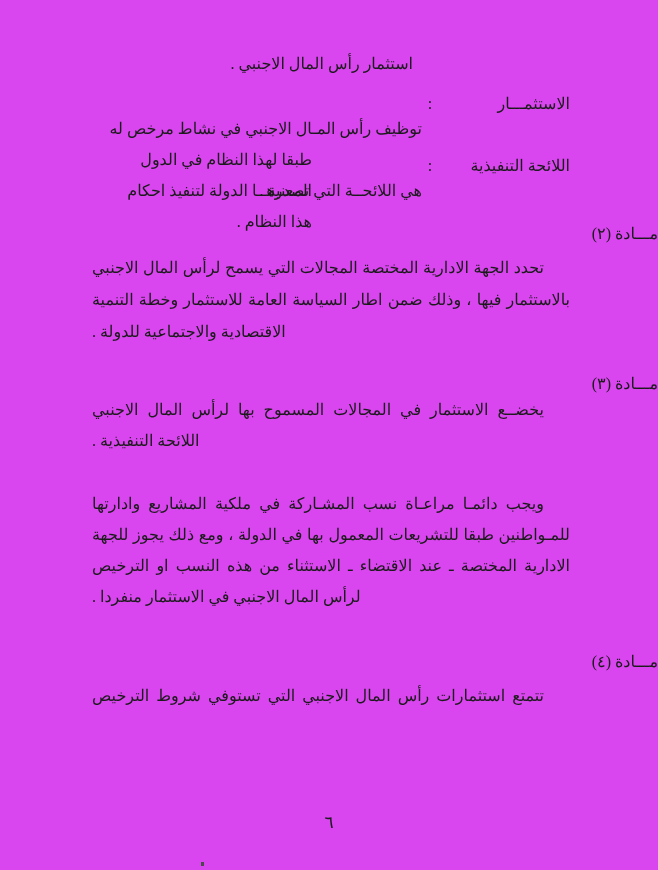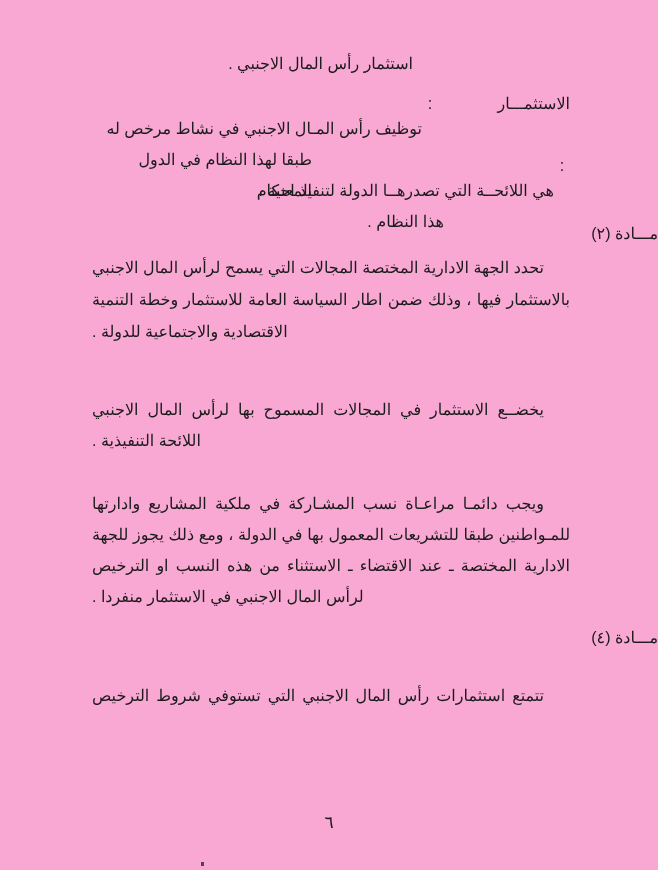--- a/index.html
+++ b/index.html
@@ -1,21 +1,21 @@
 <!DOCTYPE html>
 <html lang="ar" dir="rtl"><head>
 <meta charset="utf-8">
 <style>
   html,body{margin:0;padding:0;background:#e8e8e8;}
   .page{
     position:relative;
     width:658px;height:870px;
     margin:0 auto;
-    background:#f9a8d4;
-    font-family:Liberation Sans, sans-serif;
+    background:#d946ef;
+    font-family:Liberation Serif, serif;
     color:#1b1b1b;
     direction:rtl;
     overflow:hidden;
   }
   .abs{position:absolute;}
   
   .tline{
     font-size:16px;
     line-height:31px;
     white-space:nowrap;
@@ -82,46 +82,48 @@
   <div class="defrow" style="top:88px;">
     <div class="term">الاستثمـــار</div>
     <div class="sep">:</div>
     <div class="defcol">
       <span class="dl">توظيف رأس المـال الاجنبي في نشاط مرخص له</span>
       <span class="dl wrap-indent">طبقا لهذا النظام في الدول المعنية .</span>
     </div>
   </div>
 
   <div class="defrow" style="top:150px;">
+    <div class="term">اللائحة التنفيذية</div>
     <div class="sep">:</div>
     <div class="defcol">
       <span class="dl">هي اللائحــة التي تصدرهــا الدولة لتنفيذ احكام</span>
       <span class="dl wrap-indent">هذا النظام .</span>
     </div>
   </div>
 
   <div class="heading" style="top:224px;">مـــادة (٢)</div>
   <div class="para" style="top:252px;line-height:32px;">
     <span class="pline j ind" style="height:32px;">تحدد الجهة الادارية المختصة المجالات التي يسمح لرأس المال الاجنبي</span>
     <span class="pline j" style="height:32px;">بالاستثمار فيها ، وذلك ضمن اطار السياسة العامة للاستثمار وخطة التنمية</span>
     <span class="pline">الاقتصادية والاجتماعية للدولة .</span>
   </div>
 
+  <div class="heading" style="top:374px;">مـــادة (٣)</div>
   <div class="para" style="top:394px;">
     <span class="pline j ind">يخضــع الاستثمار في المجالات المسموح بها لرأس المال الاجنبي لشرط</span>
     <span class="pline">اللائحة التنفيذية .</span>
   </div>
   <div class="para" style="top:488px;">
     <span class="pline j ind">ويجب دائمـا مراعـاة نسب المشـاركة في ملكية المشاريع وادارتها المقررة</span>
     <span class="pline j">للمـواطنين طبقا للتشريعات المعمول بها في الدولة ، ومع ذلك يجوز للجهة</span>
     <span class="pline j">الادارية المختصة ـ عند الاقتضاء ـ الاستثناء من هذه النسب او الترخيص</span>
     <span class="pline">لرأس المال الاجنبي في الاستثمار منفردا .</span>
   </div>
 
-  <div class="heading" style="top:628px;">مـــادة (٤)</div>
+  <div class="heading" style="top:652px;">مـــادة (٤)</div>
   <div class="para" style="top:680px;">
     <span class="pline j ind">تتمتع استثمارات رأس المال الاجنبي التي تستوفي شروط الترخيص في</span>
   </div>
 
   <div class="pagenum">٦</div>
 
   <div class="speck"></div>
 
 </div>
 

